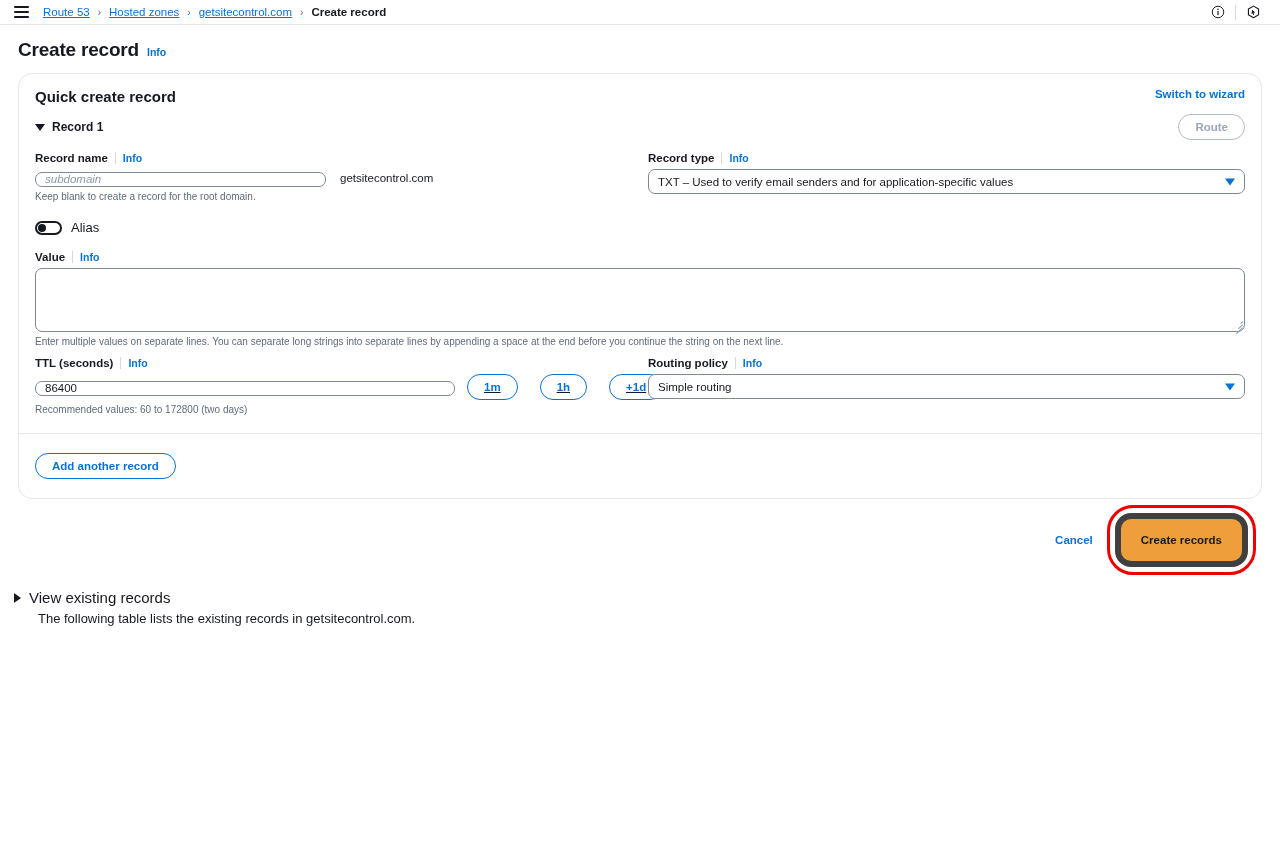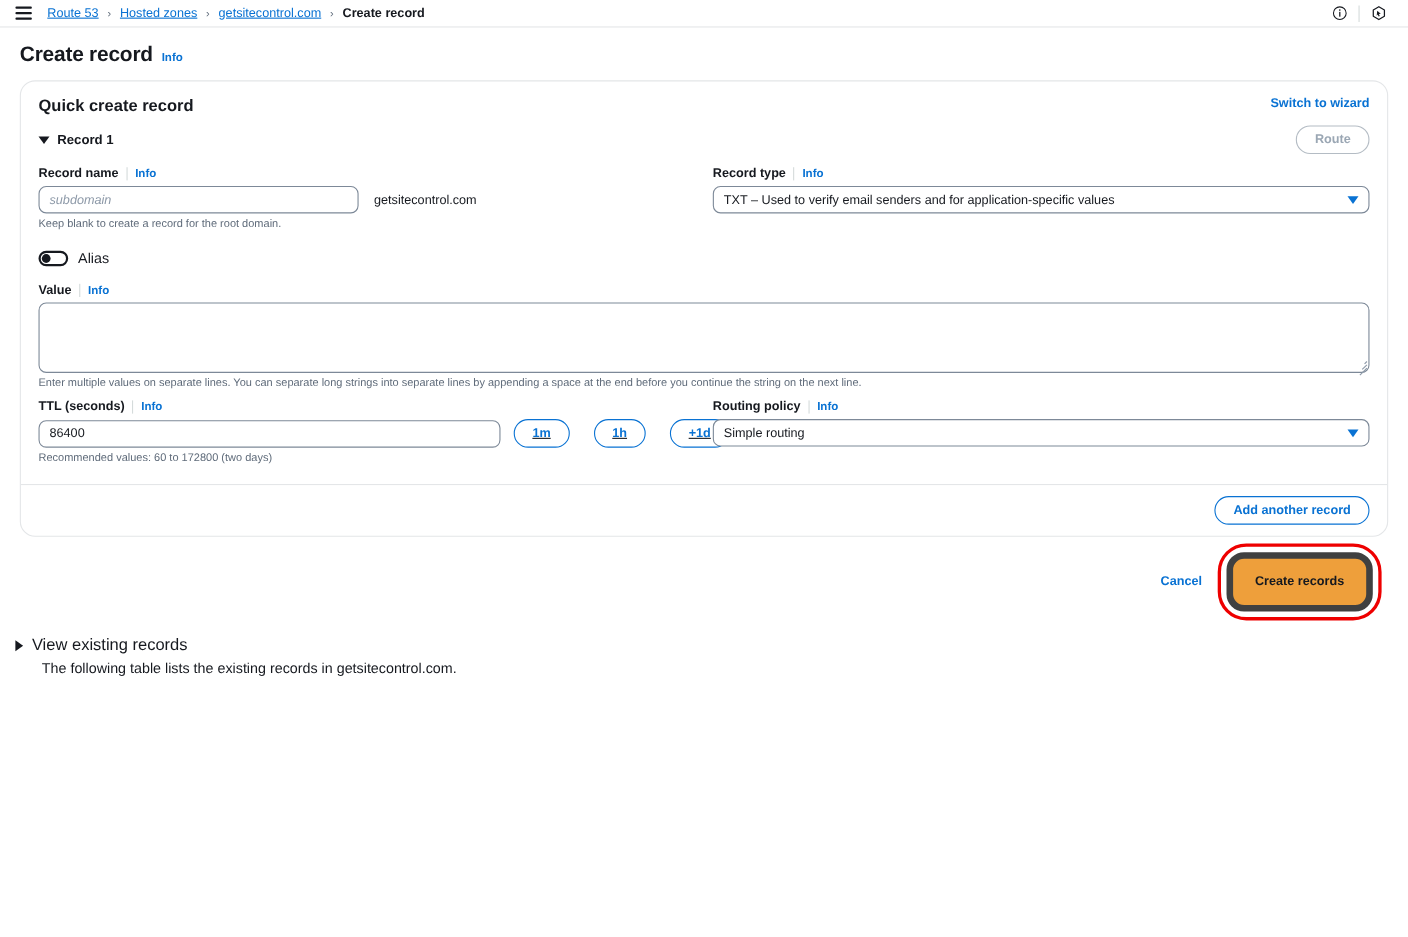--- a/index.html
+++ b/index.html
@@ -114,21 +114,21 @@
   .col-left { width: 613px; flex: 0 0 613px; }
   .col-right { flex: 1 1 auto; }
 
   .field-label {
     display: flex; align-items: center; gap: 7px;
     font-size: 11.5px; font-weight: 700; margin-bottom: 5px;
   }
   .lbl-divider { width: 1px; height: 12px; background: #d5dbdb; }
 
   .input {
-    height: 25px;
+    height: 15px;
     border: 1px solid #7d8998;
     border-radius: 7px;
     padding: 0 9px;
     font-size: 11.5px;
     font-family: "Liberation Sans", sans-serif;
     color: #16191f;
     background: #fff;
     outline: none;
     width: 100%;
   }
@@ -227,22 +227,22 @@
     font-size: 11.5px; font-weight: 700;
     padding: 4px 16px;
     cursor: pointer;
     font-family: "Liberation Sans", sans-serif;
     line-height: 16px;
   }
 
   
   .card-foot {
     border-top: 1px solid #e4e6e8;
-    padding: 10px 16px;
-    display: flex; justify-content: flex-end;
+    padding: 19px 16px;
+    display: flex; 
   }
 
   
   .page-actions {
     display: flex; align-items: center; justify-content: flex-end;
     gap: 0px;
     padding: 14px 18px 0 0;
     margin-right: 14px;
   }
   .link-cancel {

